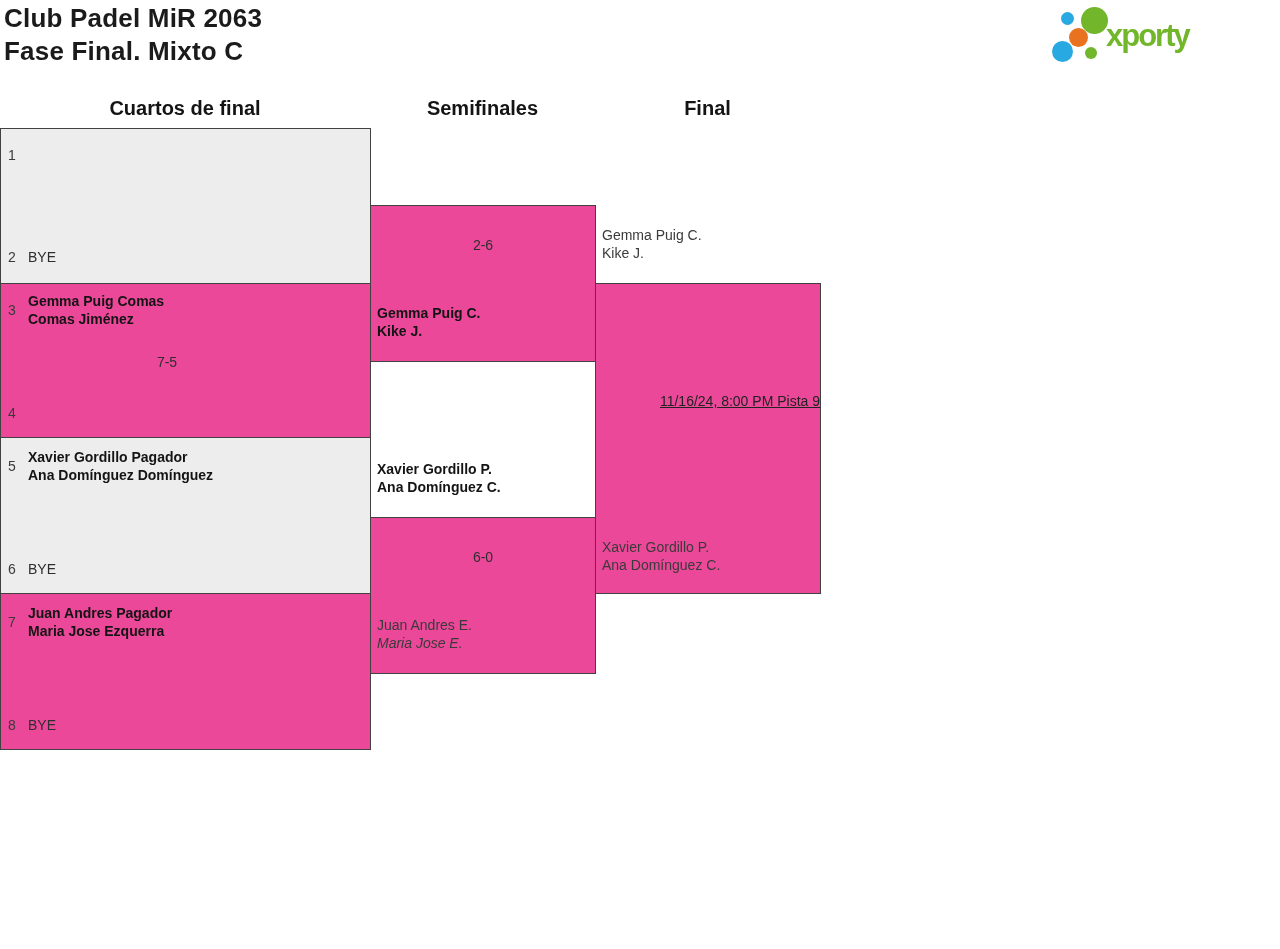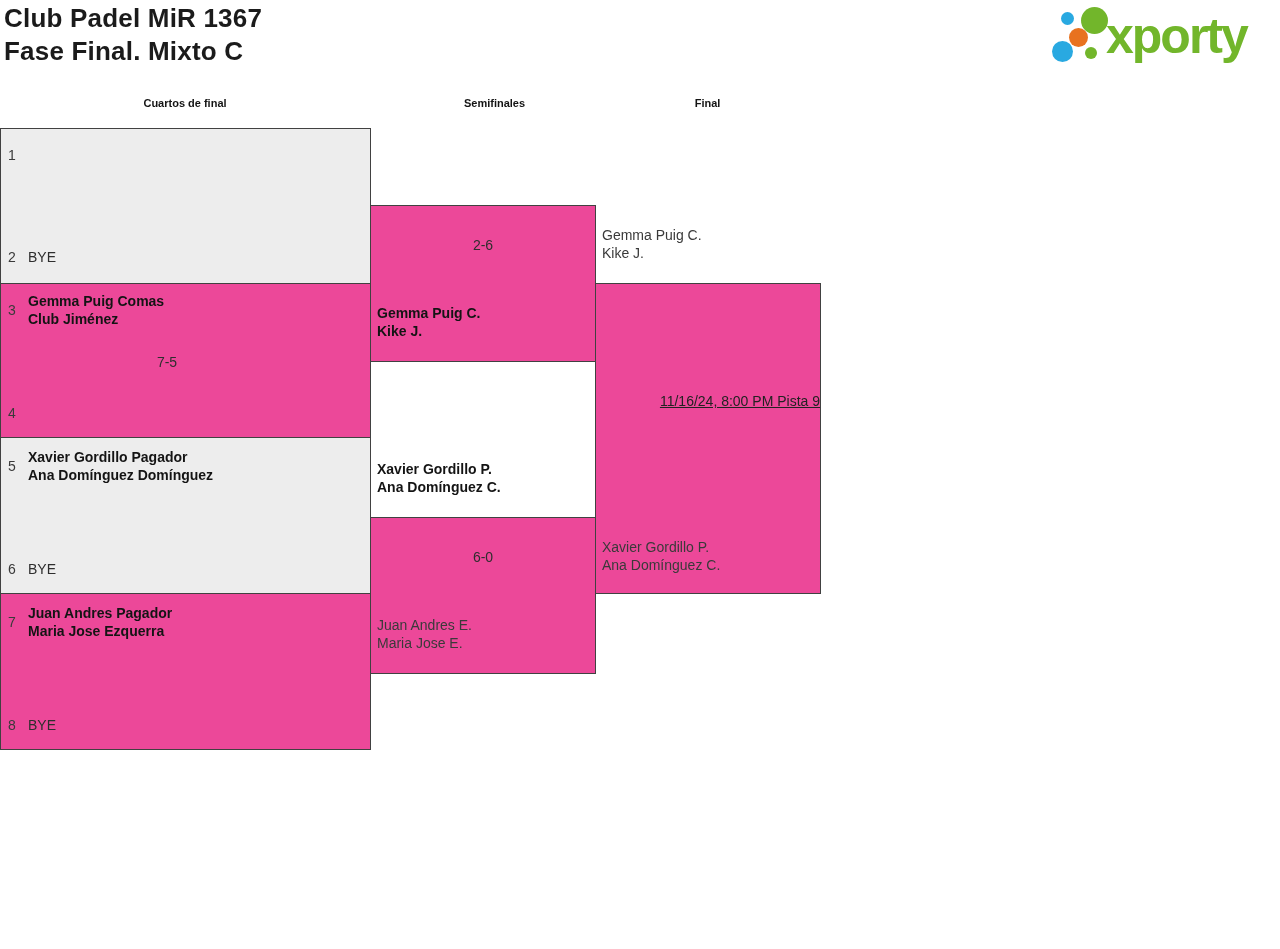--- a/index.html
+++ b/index.html
@@ -17,29 +17,29 @@
   
   .logo { position: absolute; left: 1048px; top: 4px; width: 228px; height: 66px; cursor: pointer; }
   .dot { position: absolute; border-radius: 50%; }
   .dot-blue-sm   { left: 13px; top: 8px;  width: 13px; height: 13px; background: #29a9e1; }
   .dot-green-lg  { left: 33px; top: 3px;  width: 27px; height: 27px; background: #72b62b; }
   .dot-orange    { left: 21px; top: 24px; width: 19px; height: 19px; background: #e8721f; }
   .dot-blue-lg   { left: 4px;  top: 37px; width: 21px; height: 21px; background: #29a9e1; }
   .dot-green-sm  { left: 37px; top: 43px; width: 12px; height: 12px; background: #72b62b; }
   .logo-text {
     position: absolute; left: 58px; top: 0; line-height: 64px;
-    font-size: 50px; font-weight: bold; color: #72b62b; letter-spacing: -2px;
+    font-size: 31px; font-weight: bold; color: #72b62b; letter-spacing: -2px;
   }
   
   .round-h {
-    position: absolute; top: 97px; font-size: 11px; font-weight: bold;
+    position: absolute; top: 97px; font-size: 20px; font-weight: bold;
     color: #141414; text-align: center;
   }
   .rh-qf { left: 0; width: 370px; }
-  .rh-sf { left: 382px; width: 225px; }
+  .rh-sf { left: 370px; width: 225px; }
   .rh-f  { left: 595px; width: 225px; text-align: center; }
   
   .box {
     position: absolute; box-sizing: border-box;
     border: 1px solid #414141; background: #ec4899;
   }
   .box.shade { background: #ededed; }
   
   .txt { position: absolute; font-size: 14px; line-height: 18px; white-space: nowrap; }
   .name-bold { font-weight: bold; color: #141414; }
@@ -48,21 +48,21 @@
   .score { color: #2e2e2e; text-align: center; }
   .bye { color: #2e2e2e; }
   .schedule { color: #222222; text-align: right; text-decoration: underline; }
 </style>
 </head>
 <body>
 
 <div class="canvas">
 
   <div class="page-title">
-    <div class="tline">Club Padel MiR 1367</div>
+    <div class="tline">Club Padel MiR 2063</div>
     <div class="tline">Fase Final. Mixto C</div>
   </div>
 
   <div class="logo">
     <span class="dot dot-blue-sm"></span>
     <span class="dot dot-green-lg"></span>
     <span class="dot dot-orange"></span>
     <span class="dot dot-blue-lg"></span>
     <span class="dot dot-green-sm"></span>
     <span class="logo-text">xporty</span>
@@ -74,21 +74,21 @@
 
   <div class="box shade" style="left:0; top:128px; width:371px; height:156px;">
     <span class="txt seed" style="left:7px; top:17px;">1</span>
     <span class="txt seed" style="left:7px; top:119px;">2</span>
     <span class="txt bye" style="left:27px; top:119px;">BYE</span>
   </div>
 
   <div class="box" style="left:0; top:283px; width:371px; height:155px;">
     <span class="txt seed" style="left:7px; top:17px;">3</span>
     <span class="txt name-bold" style="left:27px; top:8px;">Gemma Puig Comas</span>
-    <span class="txt name-bold" style="left:27px; top:26px;">Club Jiménez</span>
+    <span class="txt name-bold" style="left:27px; top:26px;">Comas Jiménez</span>
     <span class="txt score" style="left:0; top:69px; width:332px;">7-5</span>
     <span class="txt seed" style="left:7px; top:120px;">4</span>
   </div>
 
   <div class="box shade" style="left:0; top:437px; width:371px; height:157px;">
     <span class="txt seed" style="left:7px; top:19px;">5</span>
     <span class="txt name-bold" style="left:27px; top:10px;">Xavier Gordillo Pagador</span>
     <span class="txt name-bold" style="left:27px; top:28px;">Ana Domínguez Domínguez</span>
     <span class="txt seed" style="left:7px; top:122px;">6</span>
     <span class="txt bye" style="left:27px; top:122px;">BYE</span>
@@ -109,21 +109,21 @@
   </div>
 
   <div>
     <span class="txt name-bold" style="left:377px; top:460px;">Xavier Gordillo P.</span>
     <span class="txt name-bold" style="left:377px; top:478px;">Ana Domínguez C.</span>
   </div>
 
   <div class="box" style="left:370px; top:517px; width:226px; height:157px;">
     <span class="txt score" style="left:0; top:30px; width:224px;">6-0</span>
     <span class="txt name-reg" style="left:6px; top:98px;">Juan Andres E.</span>
-    <span class="txt name-reg" style="left:6px; top:116px;">Maria Jose E.</span>
+    <span class="txt name-reg" style="left:6px; top:116px;font-style:italic;">Maria Jose E.</span>
   </div>
 
   <div>
     <span class="txt name-reg" style="left:602px; top:226px;">Gemma Puig C.</span>
     <span class="txt name-reg" style="left:602px; top:244px;">Kike J.</span>
   </div>
 
   <div class="box" style="left:595px; top:283px; width:226px; height:311px;">
     <span class="txt schedule" style="left:0; top:108px; width:224px;">11/16/24, 8:00 PM Pista 9</span>
     <span class="txt name-reg" style="left:6px; top:254px;">Xavier Gordillo P.</span>

